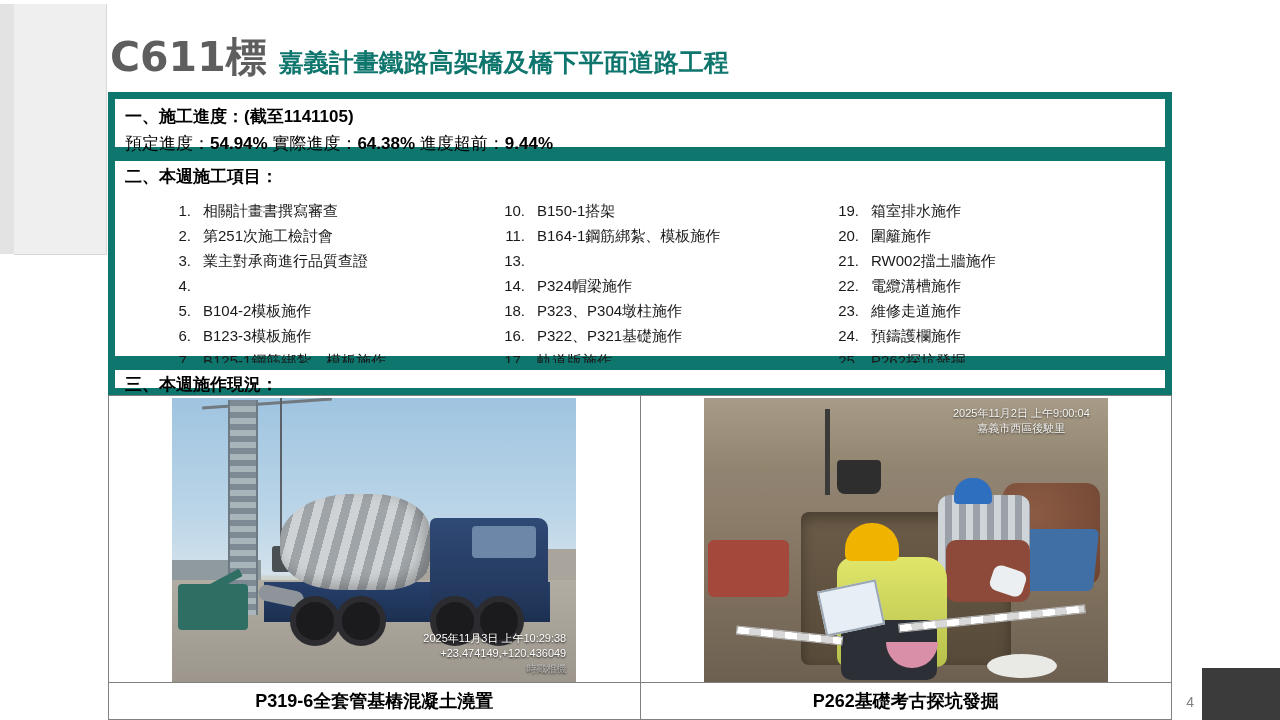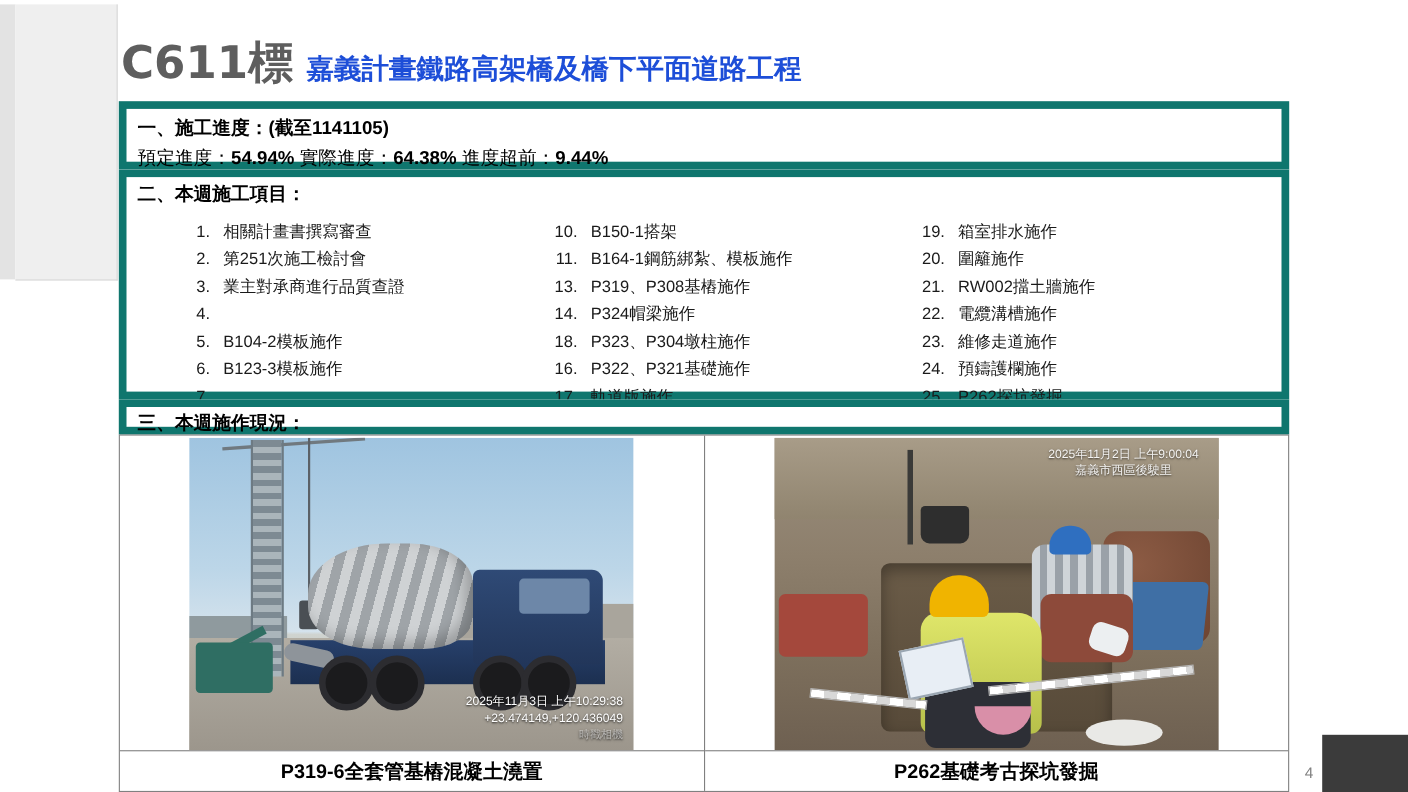--- a/index.html
+++ b/index.html
@@ -59,21 +59,21 @@
   .title-code {
     font-family: "DejaVu Sans", sans-serif;
     font-size: 41px;
     font-weight: bold;
     color: #5e5e5e;
     letter-spacing: 0px;
   }
   .title-name {
     font-size: 25px;
     font-weight: bold;
-    color: #1d4ed8;
+    color: #0f766e;
     margin-left: 12px;
   }
 
   .box {
     position: absolute;
     border: 7px solid #0f766e;
     box-sizing: border-box;
     background: #ffffff;
   }
   .sec1 {
@@ -578,20 +578,21 @@
         <div class="item">
             <span class="item-num">5.</span>
             <span class="item-txt">B104-2模板施作</span>
           </div>
         <div class="item">
             <span class="item-num">6.</span>
             <span class="item-txt">B123-3模板施作</span>
           </div>
         <div class="item">
             <span class="item-num">7.</span>
+            <span class="item-txt">B125-1鋼筋綁紮、模板施作</span>
           </div>
         <div class="item">
             <span class="item-num">8.</span>
             <span class="item-txt">B127-3模板施作、預力施作</span>
           </div>
         <div class="item">
             <span class="item-num">9.</span>
             <span class="item-txt">B131-1鋼筋綁紮、模板施作</span>
           </div>
       </div>
@@ -600,21 +601,20 @@
         <div class="item">
             <span class="item-num">10.</span>
             <span class="item-txt">B150-1搭架</span>
           </div>
         <div class="item">
             <span class="item-num">11.</span>
             <span class="item-txt">B164-1鋼筋綁紮、模板施作</span>
           </div>
         <div class="item">
             <span class="item-num">13.</span>
-            <span class="item-txt">P319、P308基樁施作</span>
           </div>
         <div class="item">
             <span class="item-num">14.</span>
             <span class="item-txt">P324帽梁施作</span>
           </div>
         <div class="item">
             <span class="item-num">18.</span>
             <span class="item-txt">P323、P304墩柱施作</span>
           </div>
         <div class="item">

